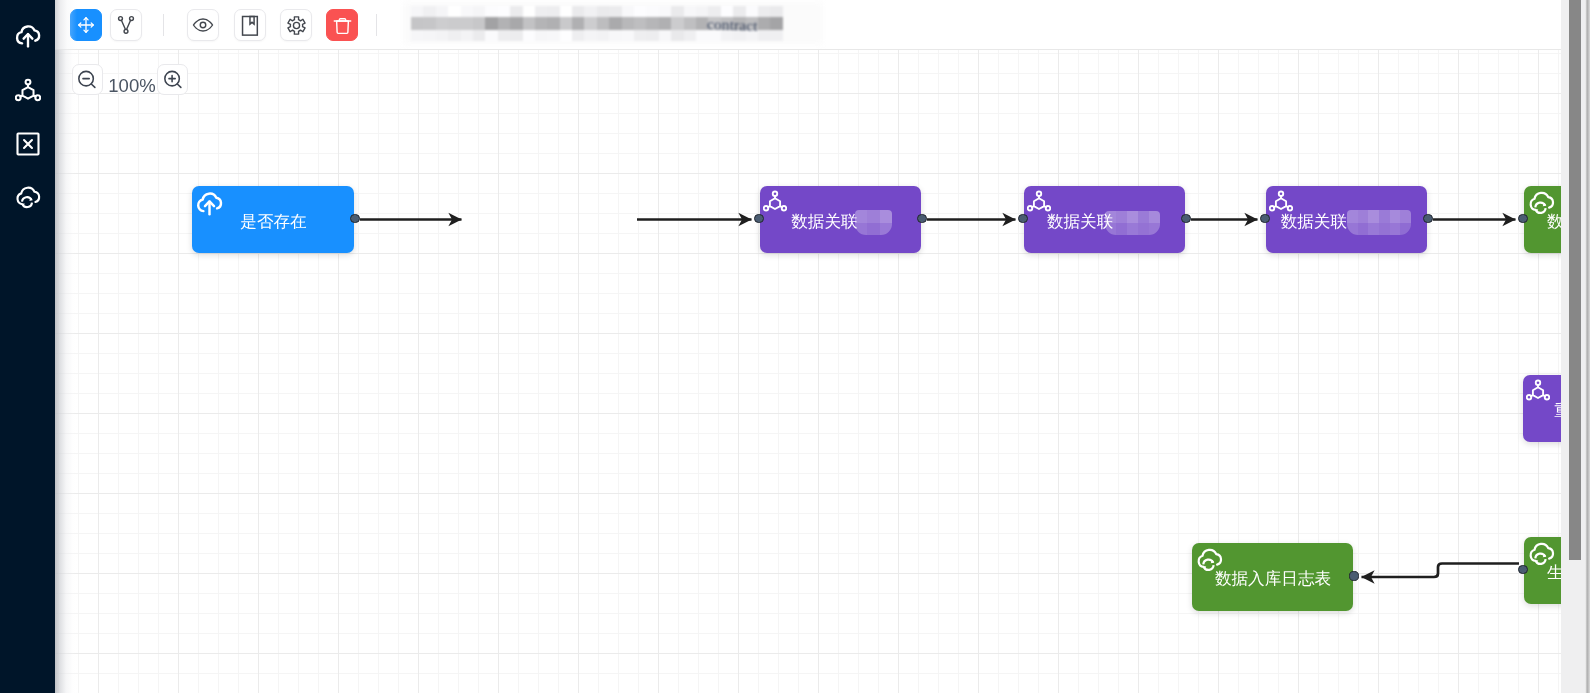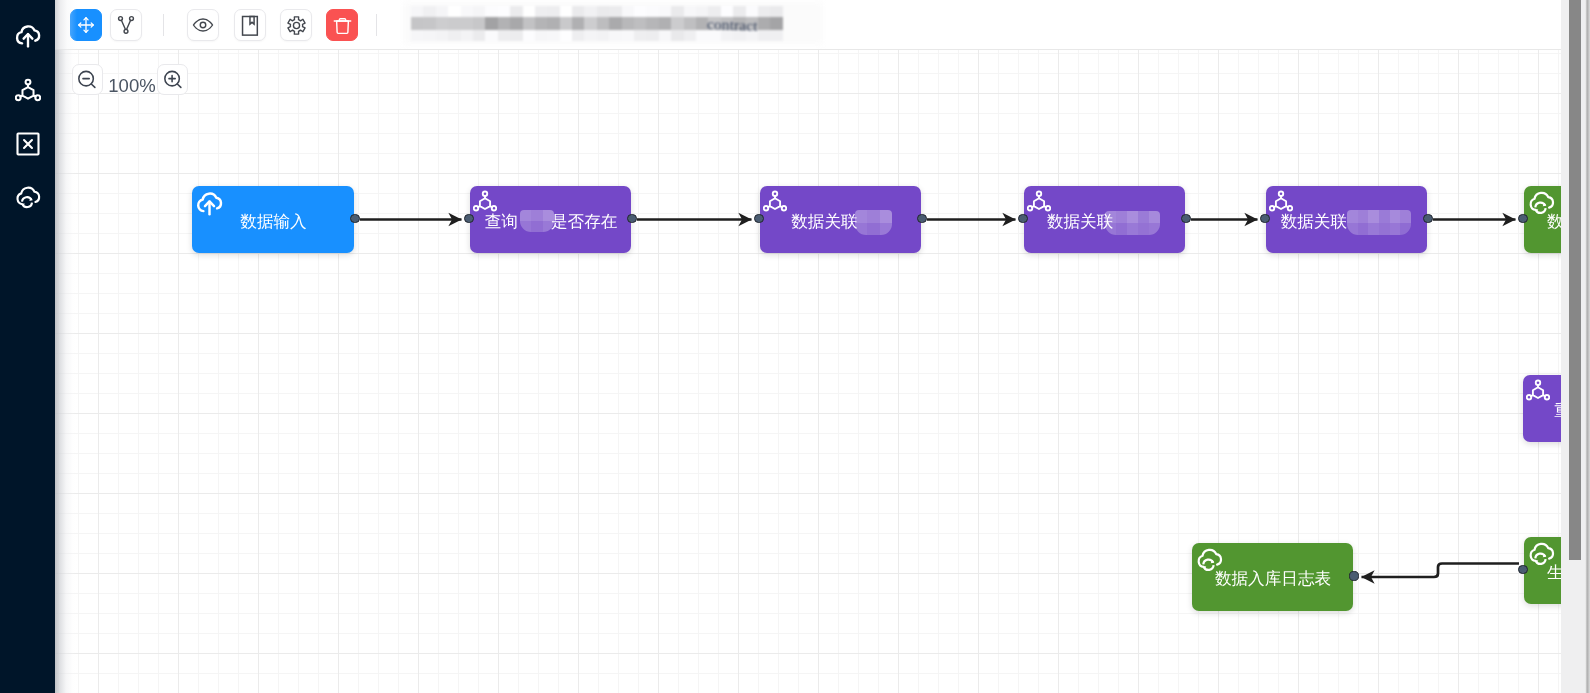--- a/index.html
+++ b/index.html
@@ -269,43 +269,21 @@
               <path d="M7.6 12.7h6.8M11.0 9.3v6.8"></path>
             </svg></span>
         </div>
     </div>
   <div class="node" style="left: 137px; top: 136px; width: 162px; height: 67px; background: rgb(24, 144, 255);">
         <span class="nicon" style="left:2px;top:2px"><svg viewBox="0 0 24 24" width="31" height="31" fill="none" stroke="#ffffff" stroke-width="1.9" stroke-linecap="round" stroke-linejoin="round">
             <path d="M7.3 17.9a4.55 4.55 0 0 1-.55-8.95 5.55 5.55 0 0 1 10.5-1.4 4.2 4.2 0 0 1 .6 8.2"></path>
             <path d="M12 20.3V10.6"></path>
             <path d="M8.5 14.1 12 10.4l3.5 3.7"></path>
           </svg></span>
-        <span class="nlabel">数据输入</span>
-        <span class="port r"></span>
-      </div>
-      <div class="node" style="left: 415px; top: 136px; width: 161px; height: 67px; background: rgb(116, 72, 200);">
-        <span class="nicon" style="left:3px;top:4px"><svg viewBox="0 0 24 22" width="24" height="22" fill="none" stroke="#ffffff" stroke-width="1.85" stroke-linecap="round" stroke-linejoin="round">
-            <circle cx="12" cy="3.7" r="2.25"></circle>
-            <circle cx="3.0" cy="18.2" r="2.25"></circle>
-            <circle cx="21.0" cy="18.2" r="2.25"></circle>
-            <path d="M12 6.0v2.3"></path>
-            <path d="M12 8.3 6.9 11.2v4.9L12 19.0l5.1-2.9v-4.9z"></path>
-            <path d="M6.9 16.1 5.0 17.2"></path>
-            <path d="M17.1 16.1 19.0 17.2"></path>
-          </svg></span>
-        <span class="nlabel">查询　　是否存在</span>
-        <span class="blurpatch" style="left:50px;top:24px;width:34px;height:22px;">
-          <i class="bcell" style="width:11.333333333333334px;height:11px;background:rgba(255,255,255,0.34)"></i>
-          <i class="bcell" style="width:11.333333333333334px;height:11px;background:rgba(255,255,255,0.3)"></i>
-          <i class="bcell" style="width:11.333333333333334px;height:11px;background:rgba(255,255,255,0.38)"></i>
-          <i class="bcell" style="width:11.333333333333334px;height:11px;background:rgba(255,255,255,0.25)"></i>
-          <i class="bcell" style="width:11.333333333333334px;height:11px;background:rgba(255,255,255,0.21)"></i>
-          <i class="bcell" style="width:11.333333333333334px;height:11px;background:rgba(255,255,255,0.27)"></i>
-        </span>
-        <span class="port l"></span>
+        <span class="nlabel">是否存在</span>
         <span class="port r"></span>
       </div>
       <div class="node" style="left: 705px; top: 136px; width: 161px; height: 67px; background: rgb(116, 72, 200);">
         <span class="nicon" style="left:3px;top:4px"><svg viewBox="0 0 24 22" width="24" height="22" fill="none" stroke="#ffffff" stroke-width="1.85" stroke-linecap="round" stroke-linejoin="round">
             <circle cx="12" cy="3.7" r="2.25"></circle>
             <circle cx="3.0" cy="18.2" r="2.25"></circle>
             <circle cx="21.0" cy="18.2" r="2.25"></circle>
             <path d="M12 6.0v2.3"></path>
             <path d="M12 8.3 6.9 11.2v4.9L12 19.0l5.1-2.9v-4.9z"></path>
             <path d="M6.9 16.1 5.0 17.2"></path>

